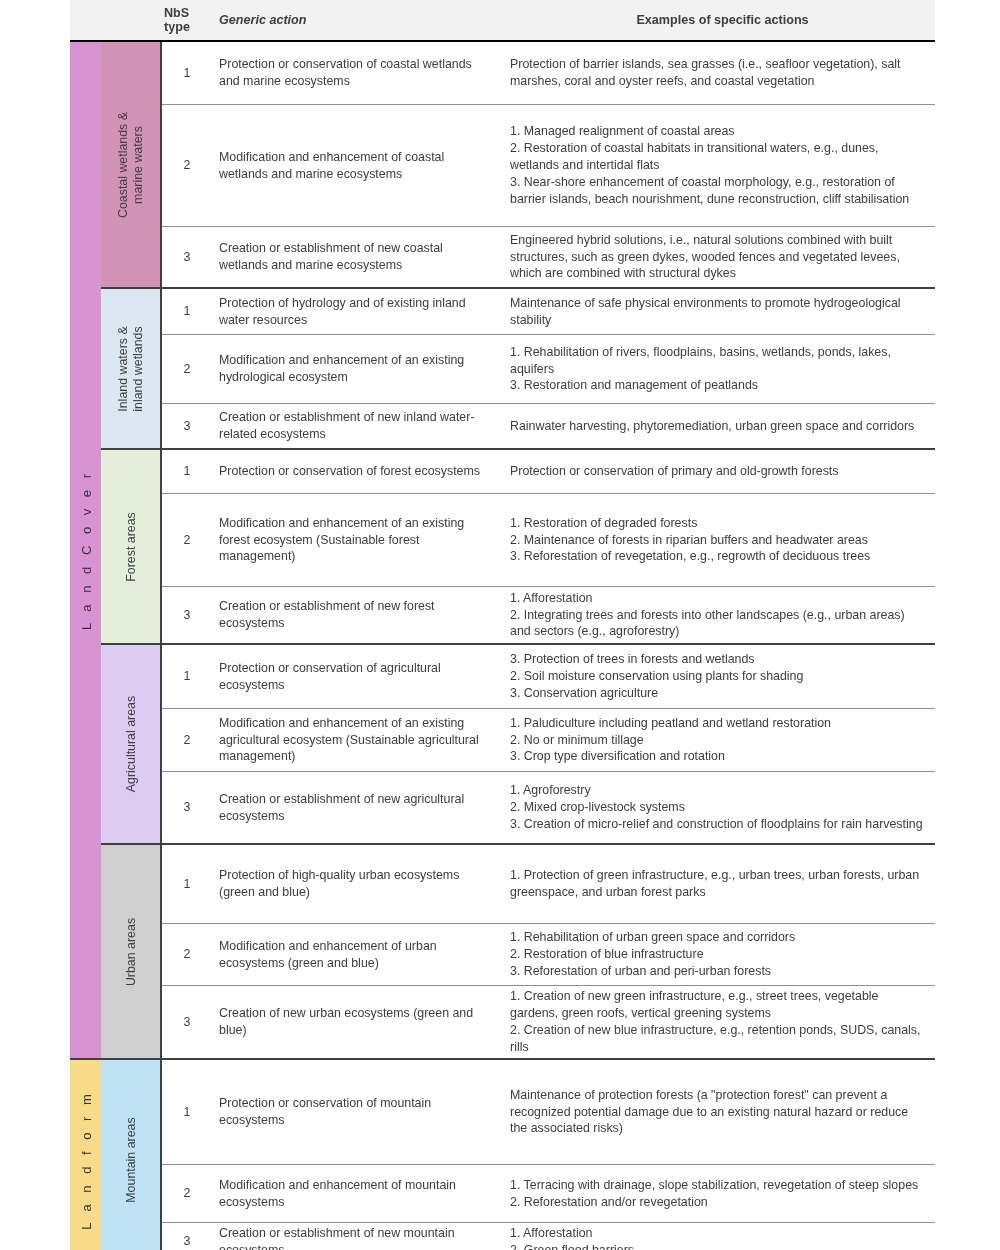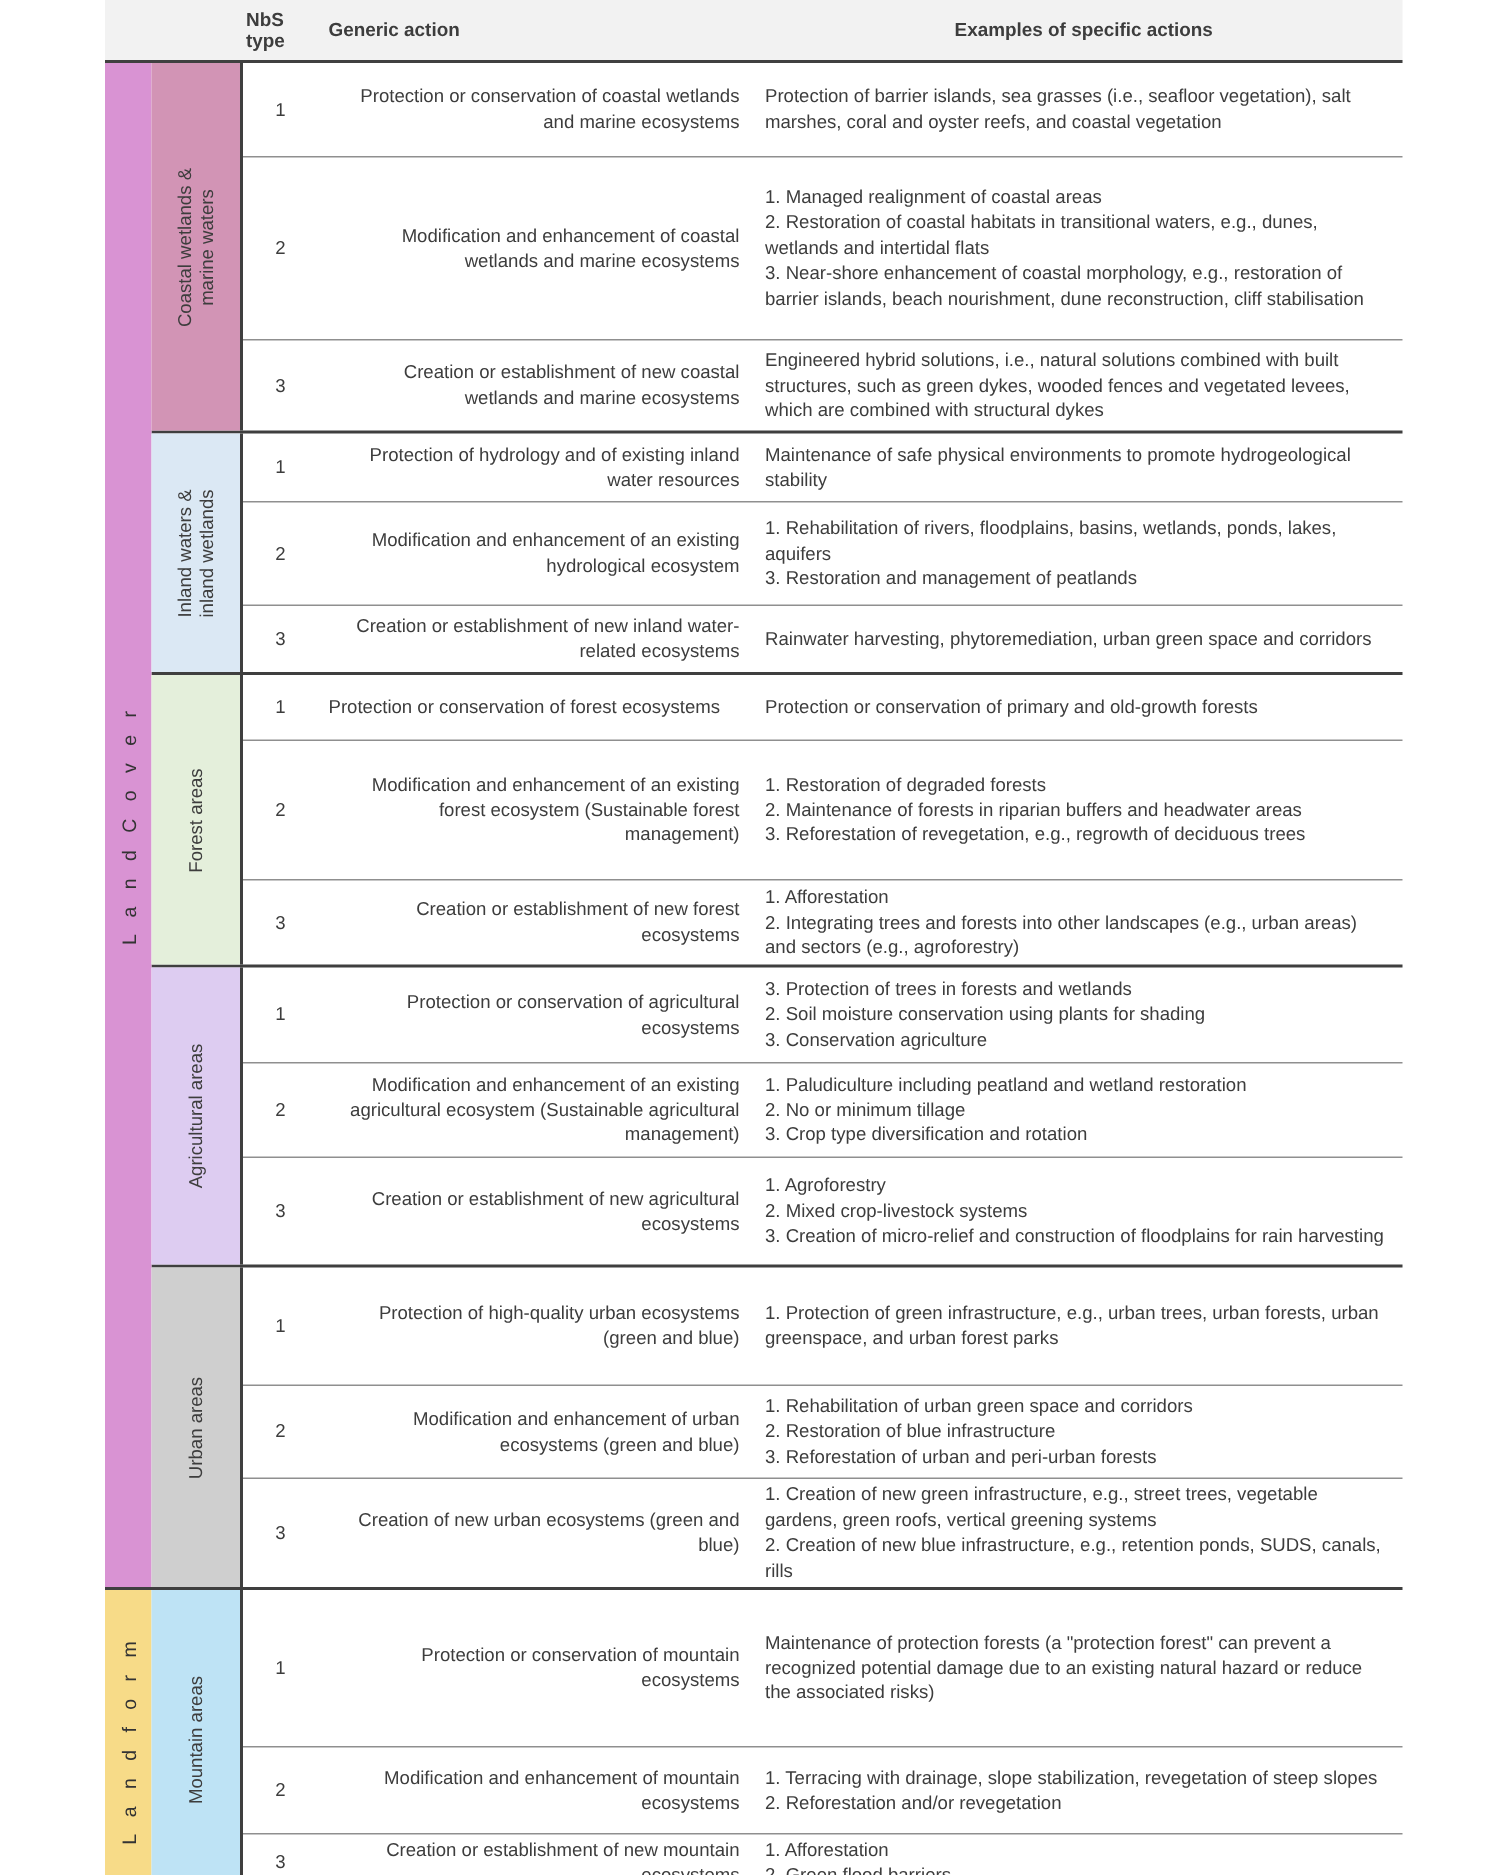--- a/index.html
+++ b/index.html
@@ -1,40 +1,40 @@
 <!DOCTYPE html>
 <html><head>
 <meta charset="utf-8">
 <style>
   html,body{margin:0;padding:0;background:#ffffff;}
   body{width:1000px;height:1250px;font-family:"Liberation Sans",sans-serif;color:#3d3d3d;}
   .table{position:relative;width:865px;margin-left:70px;}
   
-  .thead{display:flex;height:40px;background:#f2f2f2;border-bottom:2px solid #404040;
+  .thead{display:flex;height:40px;background:#f2f2f2;border-bottom:2px solid #000000;
          font-weight:bold;font-size:12.6px;align-items:center;}
   .h-spacer{width:90px;flex:none;height:100%;}
   .h-nbs{width:52px;flex:none;padding-left:4px;box-sizing:border-box;line-height:14px;}
-  .h-generic{width:293px;flex:none;padding-left:7px;box-sizing:border-box;}
+  .h-generic{width:293px;flex:none;padding-left:7px;box-sizing:border-box;font-style:italic;}
   .h-examples{width:430px;flex:none;padding-left:5px;box-sizing:border-box;text-align:center;}
   
   .group{display:flex;}
   .group + .group{border-top:2px solid #3f3f3f;}
   .gband{width:31px;flex:none;position:relative;}
   .gsections{flex:1;display:flex;flex-direction:column;}
   .section{display:flex;}
   .section + .section{border-top:2px solid #3f3f3f;}
   .band{width:59px;flex:none;position:relative;}
   .rows{flex:1;display:flex;flex-direction:column;border-left:2px solid #3f3f3f;}
   .row{display:flex;box-sizing:border-box;}
   .row + .row{border-top:1px solid #8f8f8f;}
   .tbody-end{border-bottom:2px solid #3f3f3f;}
   
   .cell{box-sizing:border-box;font-size:12.4px;line-height:16.9px;display:flex;align-items:center;}
   .nbs{width:50px;flex:none;justify-content:center;}
-  .generic{width:293px;flex:none;padding:3px 12px 3px 7px;text-align:right;}
+  .generic{width:293px;flex:none;padding:3px 12px 3px 7px;}
   .examples{width:430px;flex:none;padding:2px 8px 2px 5px;}
   .exlist div{margin:0;}
   
   .vlabel{position:absolute;top:50%;left:50%;transform:translate(-50%,-50%) rotate(-90deg);
           white-space:nowrap;text-align:center;font-size:12.4px;line-height:15px;}
   .vlabel span{display:block;}
   .glabel{font-size:13px;letter-spacing:4px;font-weight:normal;color:#333;}
 </style>
 </head>
 <body>

